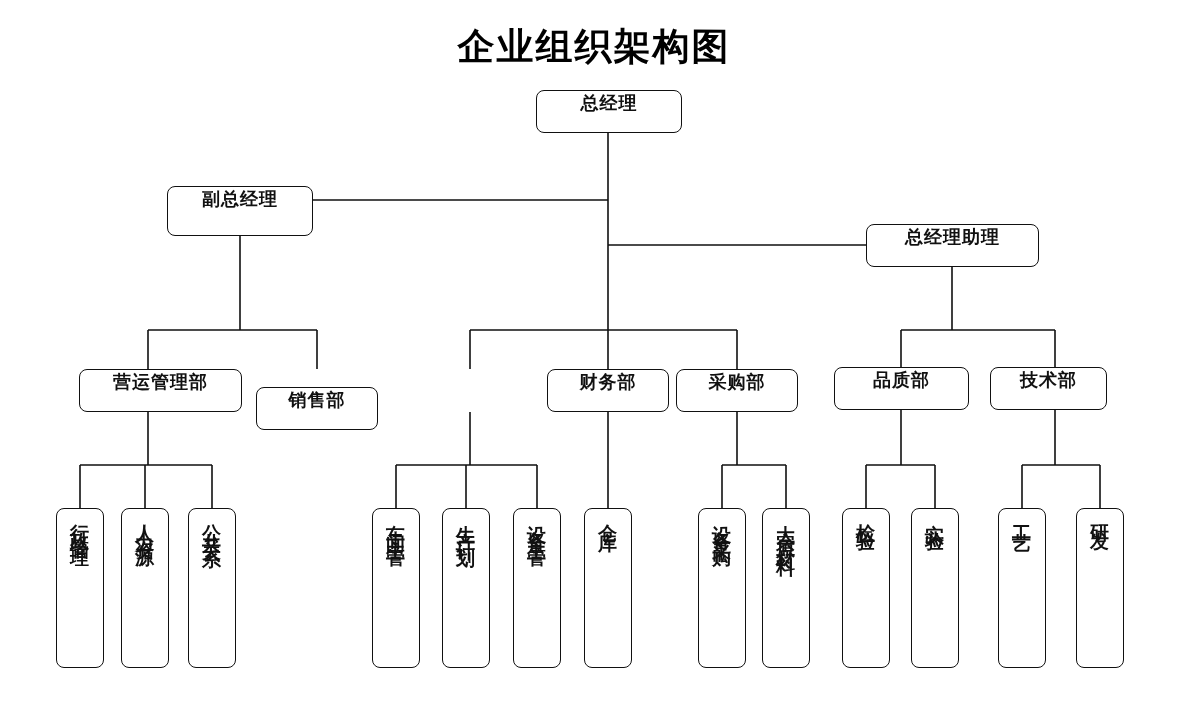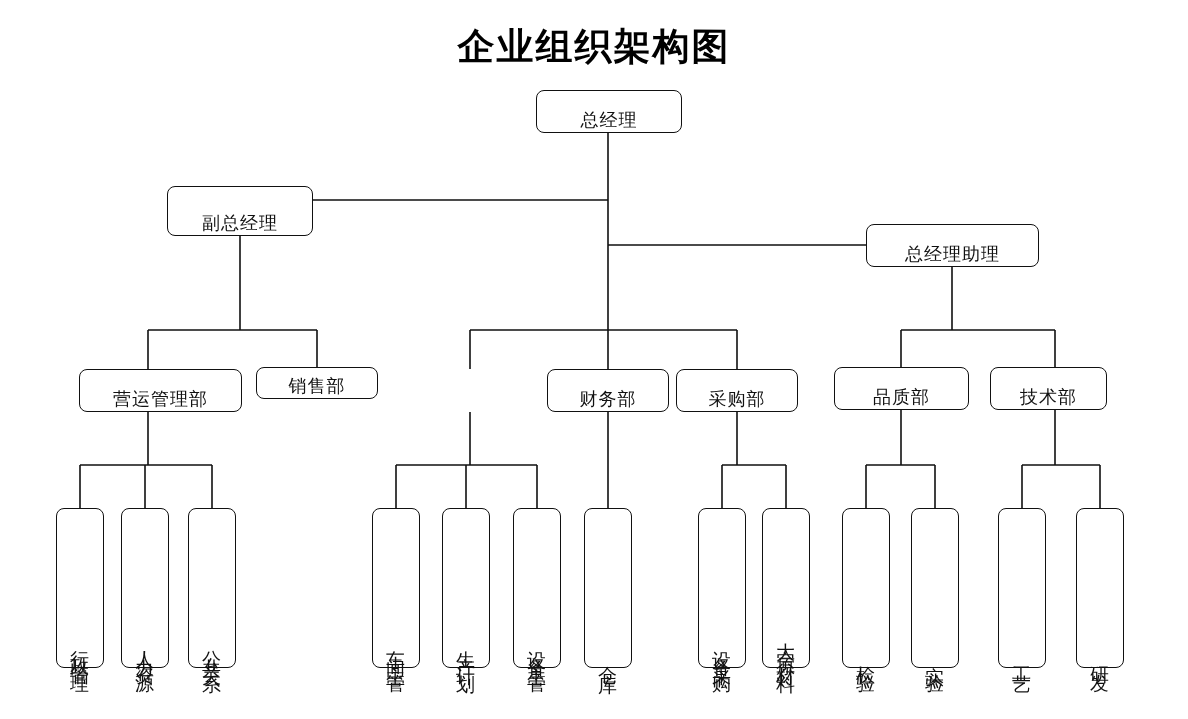--- a/index.html
+++ b/index.html
@@ -17,22 +17,22 @@
     font-size:37px;font-weight:700;letter-spacing:2px;
     color:#000000;
   }
   svg.lines{position:absolute;left:0;top:0;}
   .node{
     position:absolute;
     box-sizing:border-box;
     background:#ffffff;
     border:1.4px solid #111111;
     border-radius:8px;
-    display:flex;align-items:flex-end;justify-content:center;
-    font-size:18px;font-weight:400;letter-spacing:1px;
+    display:flex;align-items:flex-start;justify-content:center;
+    font-size:18px;font-weight:700;letter-spacing:1px;
     color:#111111;
   }
   .node.v{font-size:19px;}
   .node.v .lbl{
     writing-mode:vertical-rl;
     text-orientation:upright;
     letter-spacing:8px;
     line-height:1;
   }
 </style>
@@ -93,21 +93,21 @@
   </div>
 
   <div class="node" style="left:866px;top:224px;width:173px;height:43px">
     <span class="lbl">总经理助理</span>
   </div>
 
   <div class="node" style="left:79px;top:369px;width:163px;height:43px">
     <span class="lbl">营运管理部</span>
   </div>
 
-  <div class="node" style="left:256px;top:367px;width:122px;height:32px">
+  <div class="node" style="left:256px;top:387px;width:122px;height:43px">
     <span class="lbl">销售部</span>
   </div>
 
 
   <div class="node" style="left:547px;top:369px;width:122px;height:43px">
     <span class="lbl">财务部</span>
   </div>
 
   <div class="node" style="left:676px;top:369px;width:122px;height:43px">
     <span class="lbl">采购部</span>

